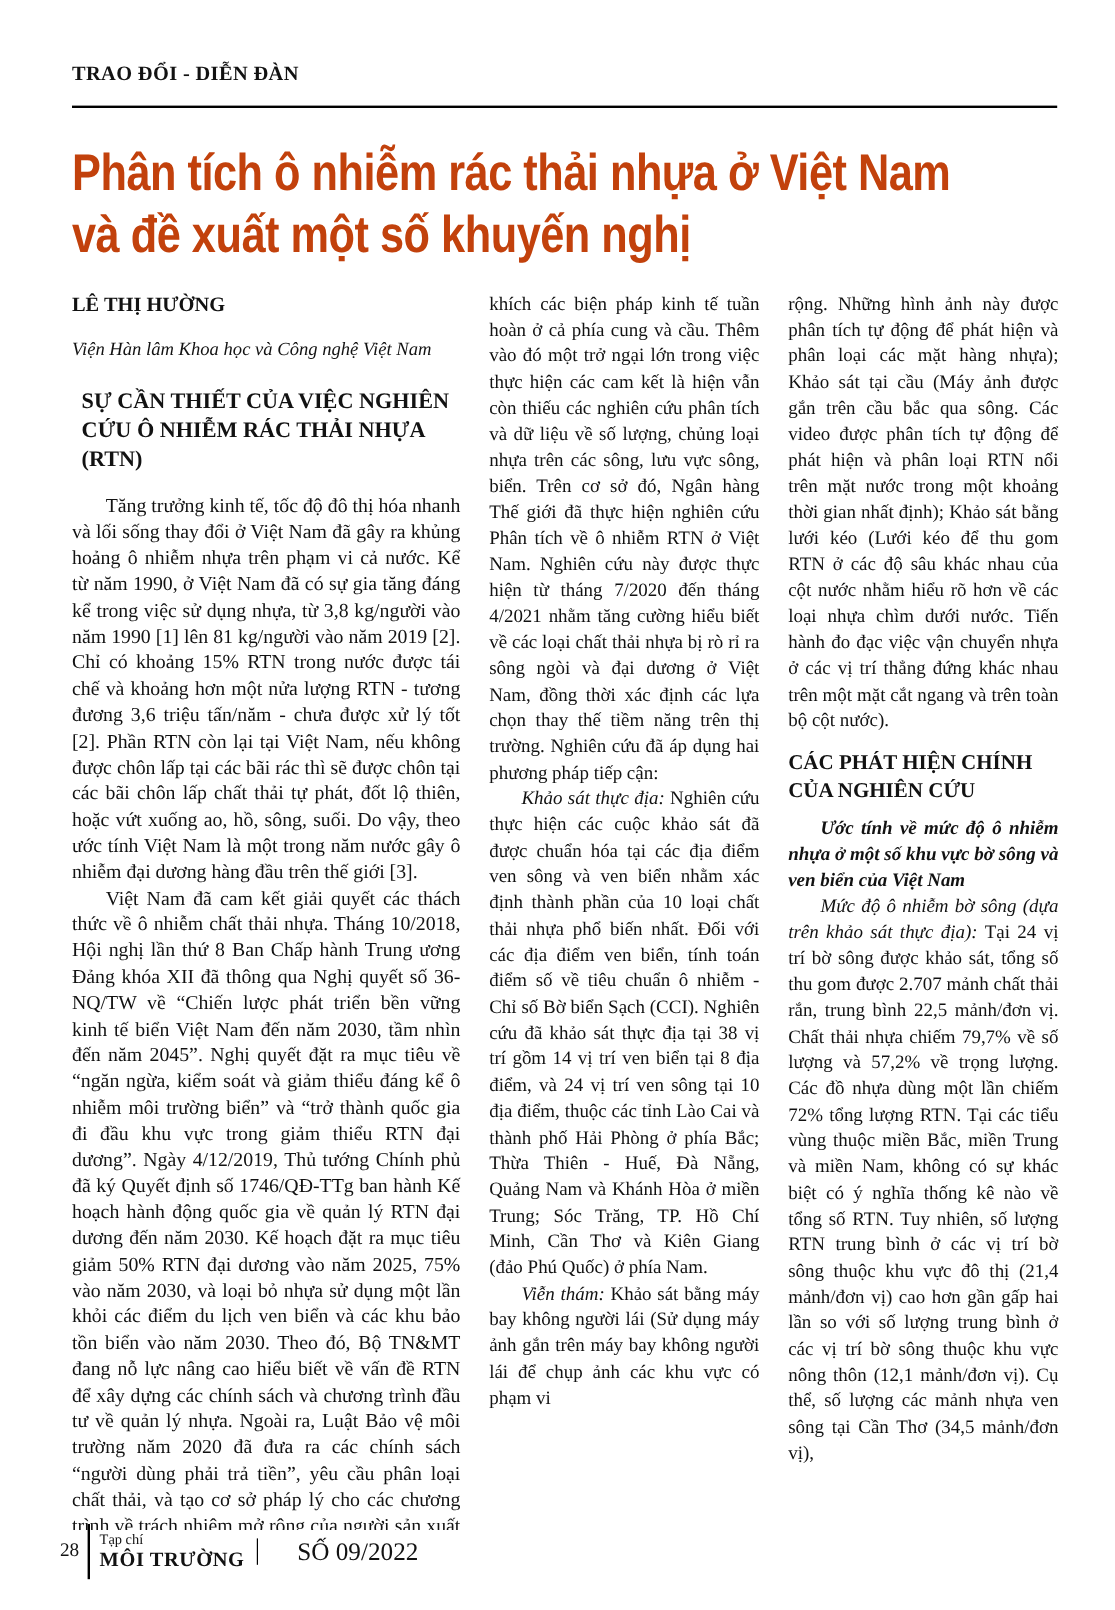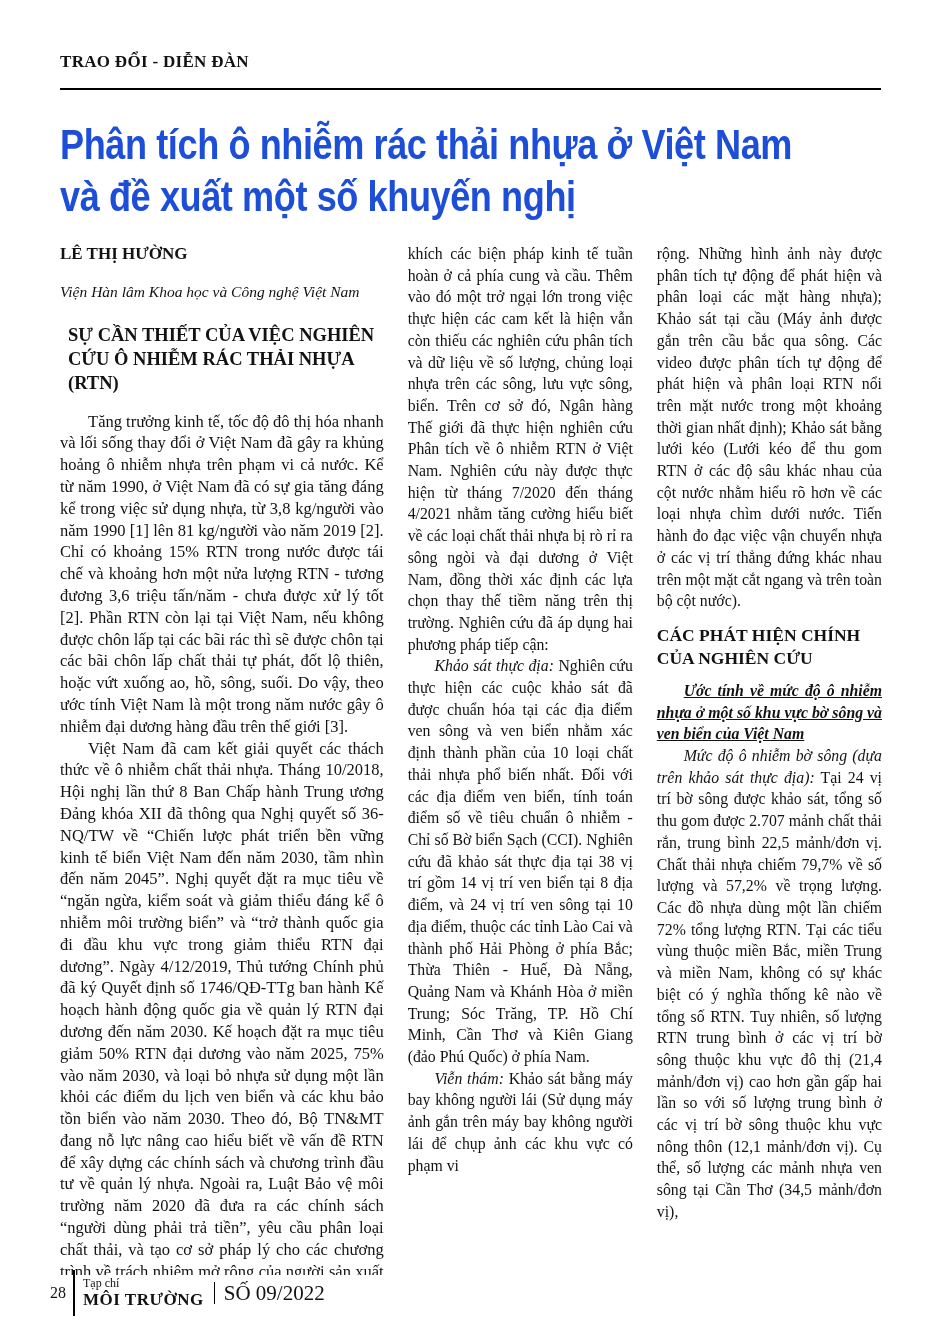--- a/index.html
+++ b/index.html
@@ -13,21 +13,21 @@
     position:absolute; left:60px; top:52px;
     font-size:17px; font-weight:bold; letter-spacing:0.3px;
   }
   .rule {
     position:absolute; left:60px; top:88px; width:821px; height:2px;
     background:#000;
   }
   .title {
     position:absolute; left:60px; top:118px; width:860px;
     font-family:"Liberation Sans", sans-serif; font-weight:bold;
-    font-size:43px; line-height:52px; letter-spacing:-0.5px; color:#1d4ed8;
+    font-size:43px; line-height:52px; letter-spacing:-0.5px; color:#c2410c;
   }
   .title .tline { transform:scaleX(0.84); transform-origin:0 50%; white-space:nowrap; }
 
   .columns {
     position:absolute; left:60px; top:243px; width:822px; height:1032px;
     display:flex; gap:24px; overflow:hidden;
   }
   .col { text-align:justify; }
   .col-1 { width:332px; font-size:16.5px; line-height:21.8px; }
   .col-2, .col-3 { width:231px; font-size:15.8px; line-height:21.7px; }
@@ -39,34 +39,34 @@
     font-weight:bold; font-size:18.5px; line-height:24px;
     text-align:left; margin:20px 0 16px 8px;
   }
   .section-heading-2 {
     font-weight:bold; font-size:17.5px; line-height:23px;
     text-align:left; margin:12px 0 10px 0;
   }
   p { margin:0; text-indent:1.7em; }
   p.cont { text-indent:0; }
   .lead-italic { font-style:italic; }
-  p.subheading { font-weight:bold; font-style:italic;text-decoration:underline; }
+  p.subheading { font-weight:bold; font-style:italic; }
 
   .footer {
     position:absolute; left:50px; top:1268px; height:50px;
     display:flex; align-items:center;
   }
   .footer .page-num { font-size:16px; margin-right:7px; }
   .footer .vsep { width:2px; height:46px; background:#000; margin-right:8px; }
   .journal { display:flex; flex-direction:column; justify-content:center; }
   .journal-label { font-size:12px; line-height:13px; }
   .journal-name { font-size:17px; font-weight:bold; letter-spacing:0.5px; line-height:20px; }
   .issue-wrap { display:flex; align-items:center; margin-left:10px; }
   .issue-wrap .vsep2 { width:1px; height:22px; background:#000; margin-right:9px; }
-  .issue { font-size:21px; }
+  .issue { font-size:21px;margin-left:24px; }
 </style>
 </head>
 <body>
 
 <div class="kicker">TRAO ĐỔI - DIỄN ĐÀN</div>
 <div class="rule"></div>
 
 <div class="title">
   <div class="tline">Phân tích ô nhiễm rác thải nhựa ở Việt Nam</div>
   <div class="tline">và đề xuất một số khuyến nghị</div>

